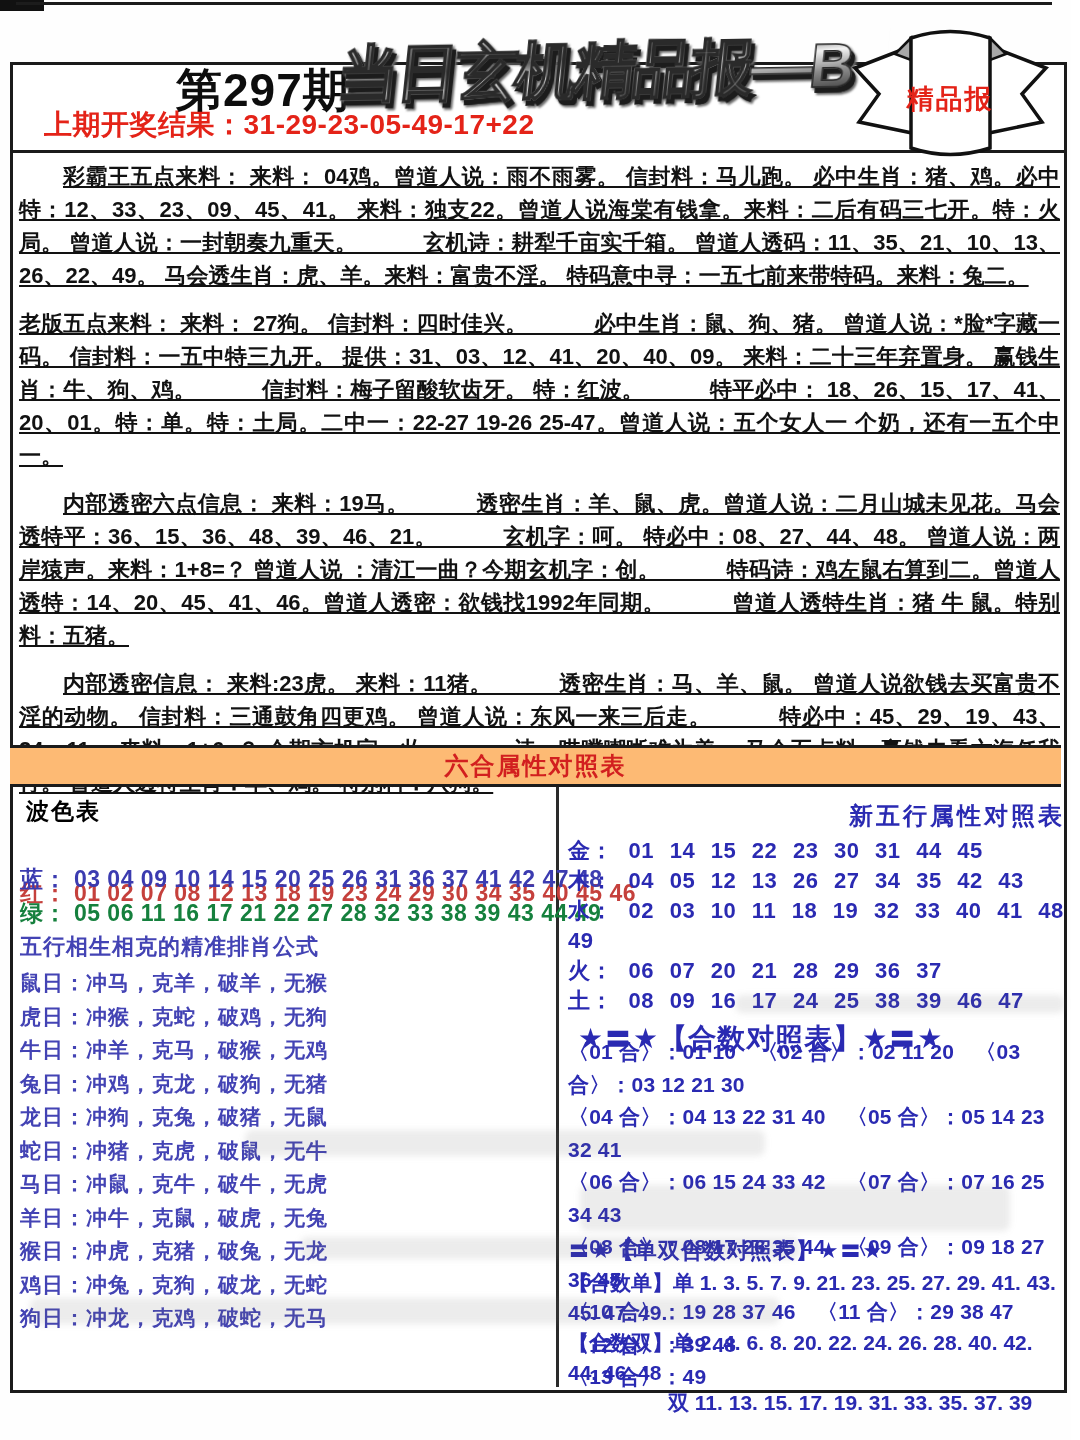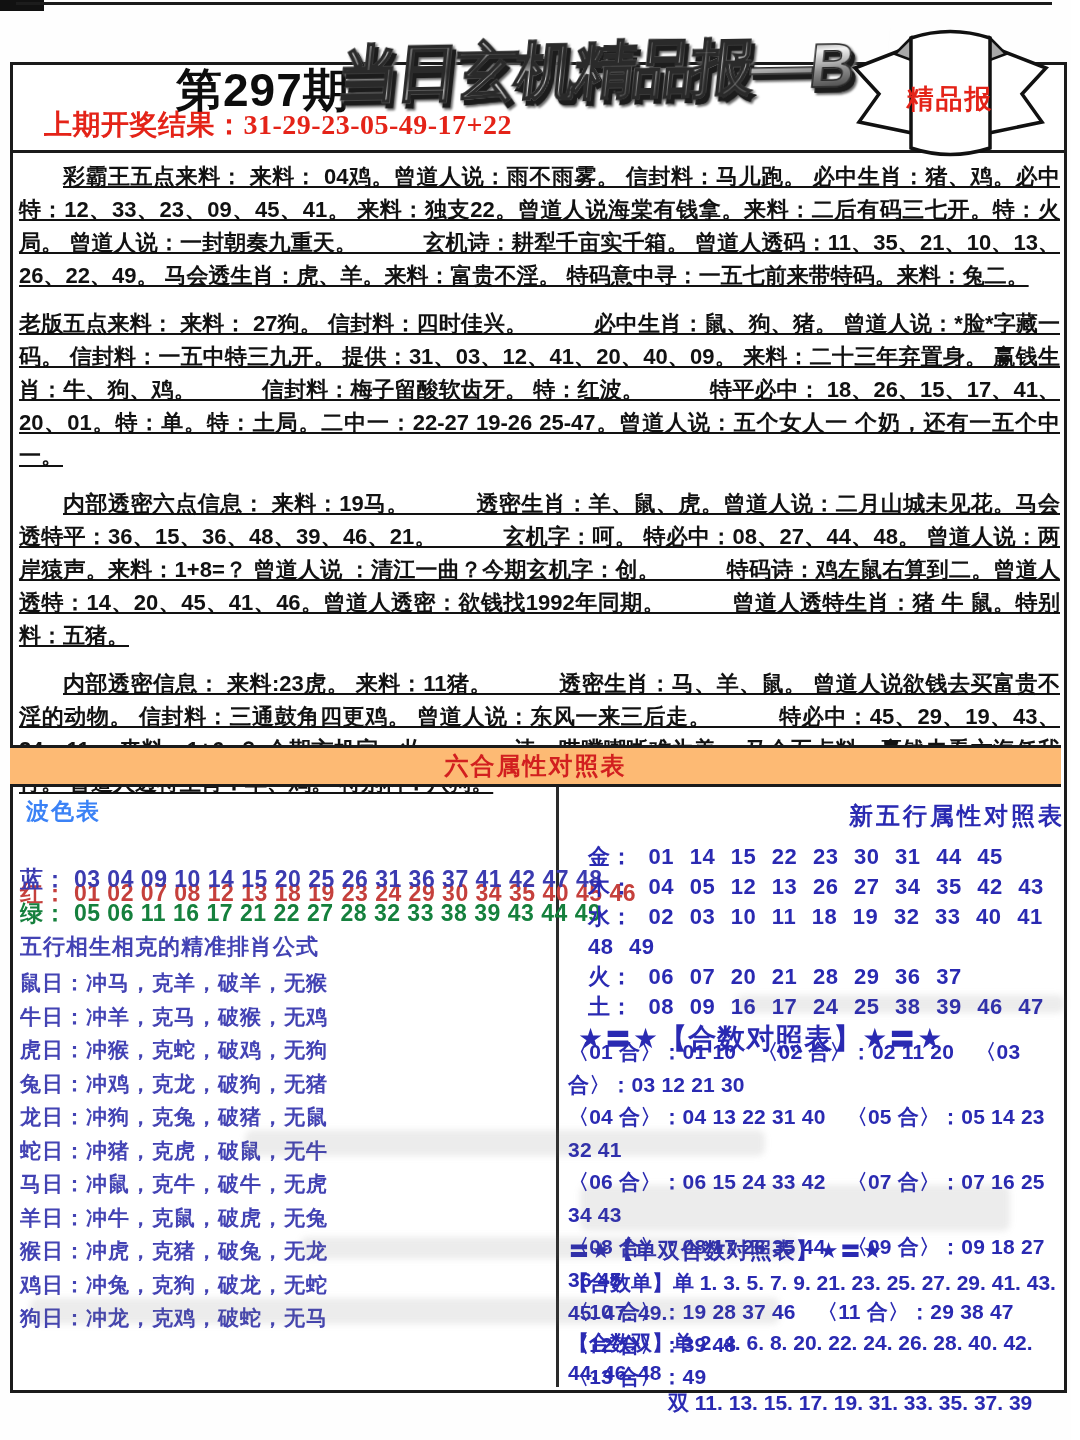--- a/index.html
+++ b/index.html
@@ -20,49 +20,49 @@
   .issue{position:absolute;left:176px;top:60px;font-size:46px;color:#0d0d0d;letter-spacing:1px;}
   .title3d{
     position:absolute;left:338px;top:28px;width:545px;white-space:nowrap;
     font-size:62px;font-weight:900;letter-spacing:-3px;
     transform:skew(-6deg,-1deg);
     background:linear-gradient(175deg,#fdfdfd 0%,#b9b9b9 18%,#5e5e5e 38%,#f2f2f2 52%,#8a8a8a 68%,#3f3f3f 85%,#cfcfcf 100%);
     -webkit-background-clip:text;background-clip:text;color:transparent;
     -webkit-text-stroke:1.5px #2a2a2a;
     filter:drop-shadow(4px 5px 0px #1c1c1c) drop-shadow(2px 2px 1px #666);
   }
-  .result{position:absolute;left:44px;top:106px;font-size:28px;color:#e42318;letter-spacing:.5px;white-space:nowrap;font-family:Liberation Serif, serif;}
+  .result{position:absolute;left:44px;top:106px;font-size:28px;color:#e42318;letter-spacing:.5px;white-space:nowrap;}
 
   .ribbon{position:absolute;left:843px;top:12px;width:215px;height:152px;z-index:5;}
 
   
   .paras{position:absolute;left:16px;top:160px;width:1044px;font-size:22px;line-height:33px;text-align:justify;color:#121212;}
   .paras p{margin:0 0 15px 3px;text-decoration:underline;}
   .indent{text-indent:2em;}
 
   
   .band{position:absolute;left:10px;top:745px;width:1051px;height:36px;border-top:3px solid #1b1b1b;border-bottom:3px solid #1b1b1b;
         background:#fdba74;display:flex;align-items:center;justify-content:center;}
   .band-title{color:#d21f1f;font-size:24px;letter-spacing:2px;}
 
   
   .col-divider{position:absolute;left:556px;top:787px;width:3px;height:600px;background:#2a2a2a;}
   .leftcol{position:absolute;left:16px;top:790px;width:535px;}
   .rightcol{position:absolute;left:560px;top:790px;width:505px;color:#2a2ab2;}
 
-  .wave-title{position:absolute;left:10px;top:6px;font-size:23px;color:#3b82f6;letter-spacing:2px;}
+  .wave-title{position:absolute;left:10px;top:6px;font-size:23px;color:#000000;letter-spacing:2px;}
   .wave-row{position:absolute;left:4px;white-space:nowrap;font-size:23px;letter-spacing:.5px;}
   .wave-red{top:40px;color:#c5403c;margin-top:48px;}
   .wave-blue{top:74px;color:#3b3bb0;}
   .wave-green{top:108px;color:#15803d;}
   .formula-title{position:absolute;left:4px;top:142px;font-size:22px;color:#4343b4;letter-spacing:1px;}
   .zodiac{position:absolute;left:4px;top:176px;font-size:21px;line-height:33.5px;color:#4343b4;letter-spacing:1px;}
 
   .r-five-title{position:absolute;left:0;top:10px;width:100%;text-align:right;font-size:24px;letter-spacing:3px;}
-  .elements{position:absolute;left:8px;top:52px;font-size:22px;line-height:30px;word-spacing:9px;letter-spacing:.5px;margin-left:20px;}
+  .elements{position:absolute;left:8px;top:46px;font-size:22px;line-height:30px;word-spacing:9px;letter-spacing:.5px;}
   .hesu-title{position:absolute;left:18px;top:212px;font-size:28px;letter-spacing:1px;margin-top:18px;}
   .hesu{position:absolute;left:8px;top:246px;font-size:21px;line-height:32.5px;letter-spacing:.2px;}
   .ds-title{position:absolute;left:8px;top:446px;font-size:22px;letter-spacing:1px;}
   .ds{position:absolute;left:8px;top:478px;font-size:21px;line-height:30px;}
   .ds-center{padding-left:100px;}
 
   .smudge{position:absolute;background:rgba(110,110,110,.13);filter:blur(3px);border-radius:8px;pointer-events:none;}
 </style>
 </head>
 <body>
@@ -102,22 +102,22 @@
   <div class="col-divider"></div>
 
   <div class="leftcol">
     <div class="wave-title">波色表</div>
     <div class="wave-row wave-red">红： 01 02 07 08 12 13 18 19 23 24 29 30 34 35 40 45 46</div>
     <div class="wave-row wave-blue">蓝： 03 04 09 10 14 15 20 25 26 31 36 37 41 42 47 48</div>
     <div class="wave-row wave-green">绿： 05 06 11 16 17 21 22 27 28 32 33 38 39 43 44 49</div>
     <div class="formula-title">五行相生相克的精准排肖公式</div>
     <div class="zodiac">
       <div>鼠日：冲马，克羊，破羊，无猴</div>
+      <div>虎日：冲猴，克蛇，破鸡，无狗</div>
       <div>牛日：冲羊，克马，破猴，无鸡</div>
-      <div>虎日：冲猴，克蛇，破鸡，无狗</div>
       <div>兔日：冲鸡，克龙，破狗，无猪</div>
       <div>龙日：冲狗，克兔，破猪，无鼠</div>
       <div>蛇日：冲猪，克虎，破鼠，无牛</div>
       <div>马日：冲鼠，克牛，破牛，无虎</div>
       <div>羊日：冲牛，克鼠，破虎，无兔</div>
       <div>猴日：冲虎，克猪，破兔，无龙</div>
       <div>鸡日：冲兔，克狗，破龙，无蛇</div>
       <div>狗日：冲龙，克鸡，破蛇，无马</div>
     </div>
   </div>

